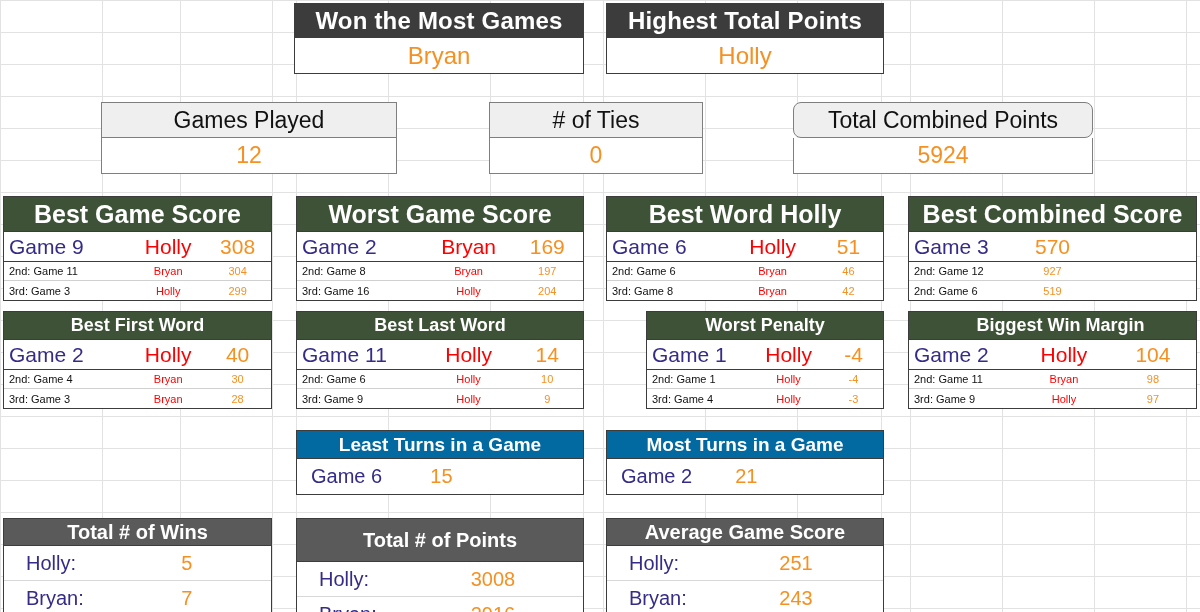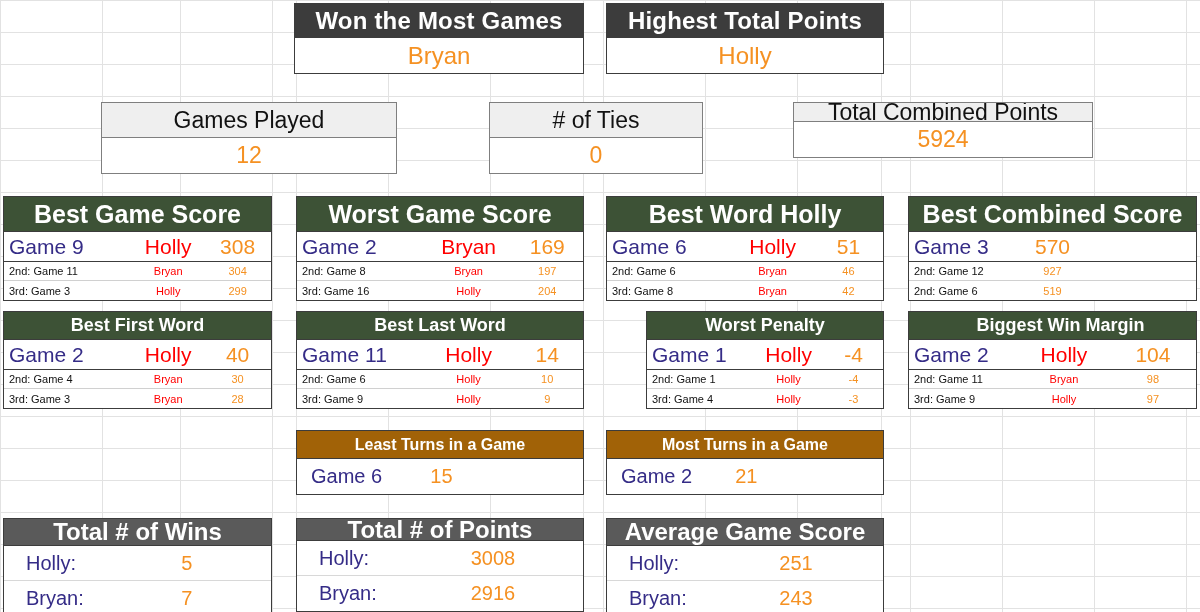--- a/index.html
+++ b/index.html
@@ -53,29 +53,29 @@
   .green.small-title .phead{font-size:18px;font-weight:bold;}
   .green .r1{height:30px;border-bottom:1px solid #3c3c3c;}
   .green .r1 .cell{font-size:21px;}
   .green .r2,.green .r3{height:19px;}
   .green .r2{border-bottom:1px solid #d0d0d0;}
   .green .r2 .cell,.green .r3 .cell{font-size:11px;}
   .green .cell.l{padding-left:5px;justify-content:flex-start;}
   .green .cell.c{justify-content:center;}
 
   
-  .mauve .phead{background:#a16207;font-size:16px;font-weight:bold;}
+  .mauve .phead{background:#0369a1;font-size:19px;font-weight:bold;}
   .mauve .pbody{height:36px;}
   .mauve .row{height:100%;}
   .mauve .cell{font-size:20px;}
   .mauve .cell.l{padding-left:14px;}
   .mauve .cell.c{justify-content:center;}
 
   
-  .gray .phead{background:#5a5a5a;font-size:24px;font-weight:bold;}
+  .gray .phead{background:#5a5a5a;font-size:20px;font-weight:bold;}
   .gray .prow{height:35px;display:flex;box-sizing:border-box;border-bottom:1px solid #d8d8d8;}
   .gray .prow:last-child{border-bottom:none;}
   .gray .prow .cell{box-sizing:border-box;display:flex;align-items:center;font-size:20px;overflow:hidden;white-space:nowrap;}
   .gray .prow .cell.l{padding-left:22px;}
   .gray .prow .cell.c{justify-content:center;}
 </style>
 </head>
 <body>
 
 <div id="grid">
@@ -139,21 +139,21 @@
 </div>
 
 <div class="panel light" style="left:489px;top:102px;width:214px;">
   <div class="phead" style="height:36px;"># of Ties</div>
   <div class="pbody">
     <span class="big">0</span>
   </div>
 </div>
 
 <div class="panel light" style="left:793px;top:102px;width:300px;">
-  <div class="phead" style="height:20px;">Total Combined Points</div>
+  <div class="phead" style="height:36px;border-radius:8px;">Total Combined Points</div>
   <div class="pbody">
     <span class="big">5924</span>
   </div>
 </div>
 
 <div class="panel green big-title" style="left:3px;top:196px;width:269px;">
   <div class="phead" style="height:36px;">Best Game Score</div>
   <div class="pbody">
     <div class="row r1">
       <div class="cell l c-game" style="width:48%;">Game 9</div>
@@ -350,21 +350,21 @@
       <div class="cell c c-val" style="width:63%;">5</div>
     </div>
     <div class="prow">
       <div class="cell l c-game" style="width:37%;">Bryan:</div>
       <div class="cell c c-val" style="width:63%;">7</div>
     </div>
   </div>
 </div>
 
 <div class="panel gray" style="left:296px;top:518px;width:288px;">
-  <div class="phead" style="height:23px;">Total # of Points</div>
+  <div class="phead" style="height:44px;">Total # of Points</div>
   <div class="pbody">
     <div class="prow">
       <div class="cell l c-game" style="width:37%;">Holly:</div>
       <div class="cell c c-val" style="width:63%;">3008</div>
     </div>
     <div class="prow">
       <div class="cell l c-game" style="width:37%;">Bryan:</div>
       <div class="cell c c-val" style="width:63%;">2916</div>
     </div>
   </div>

